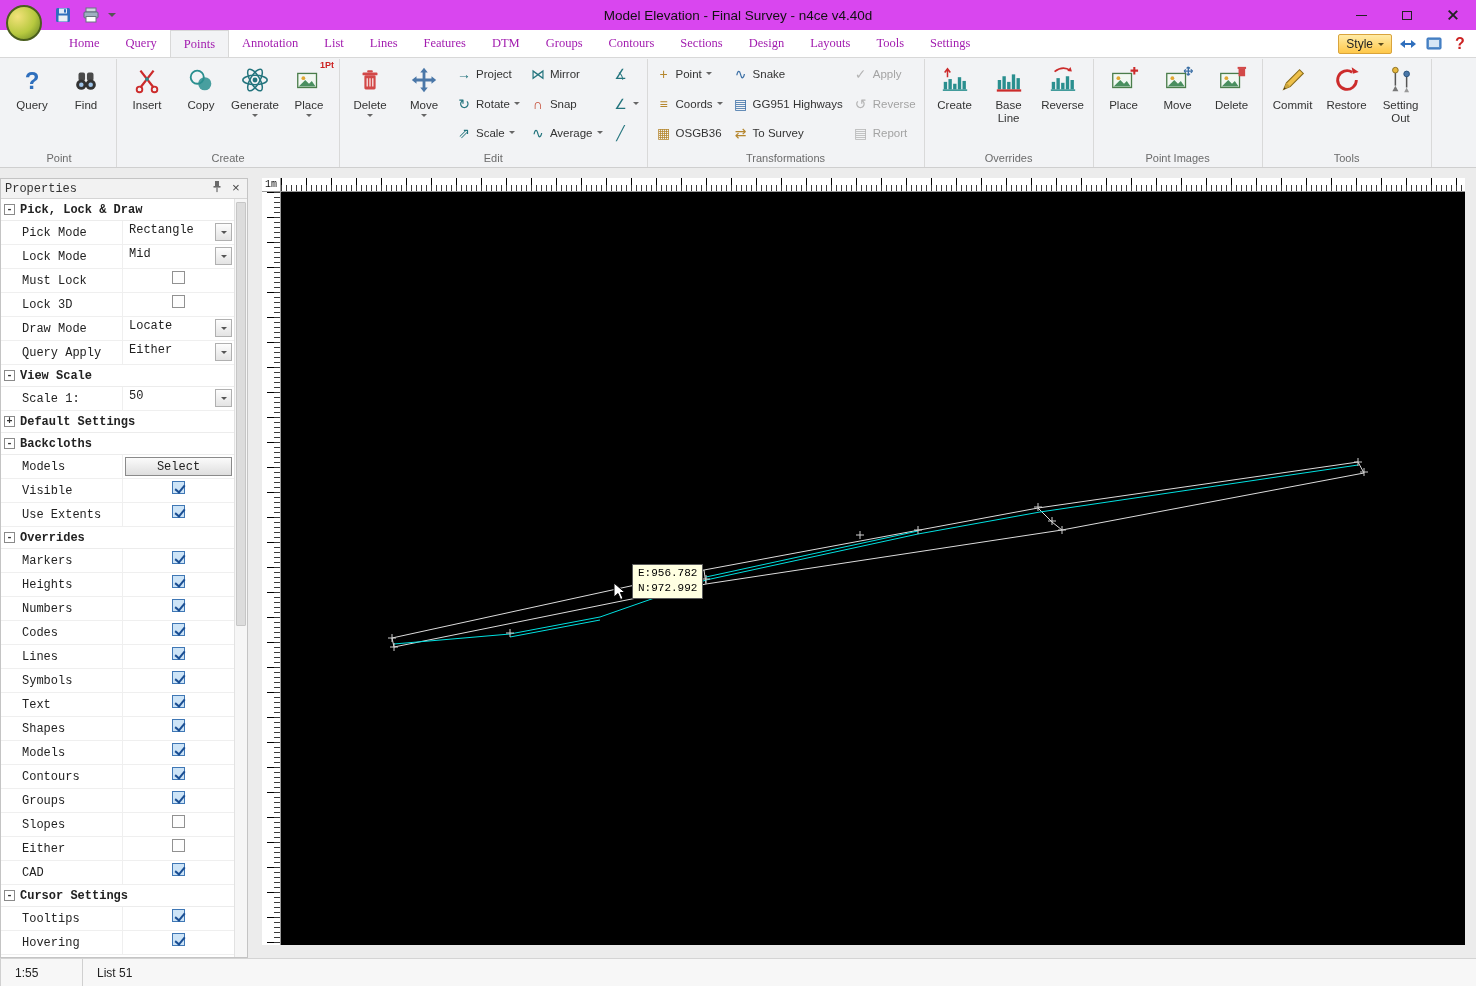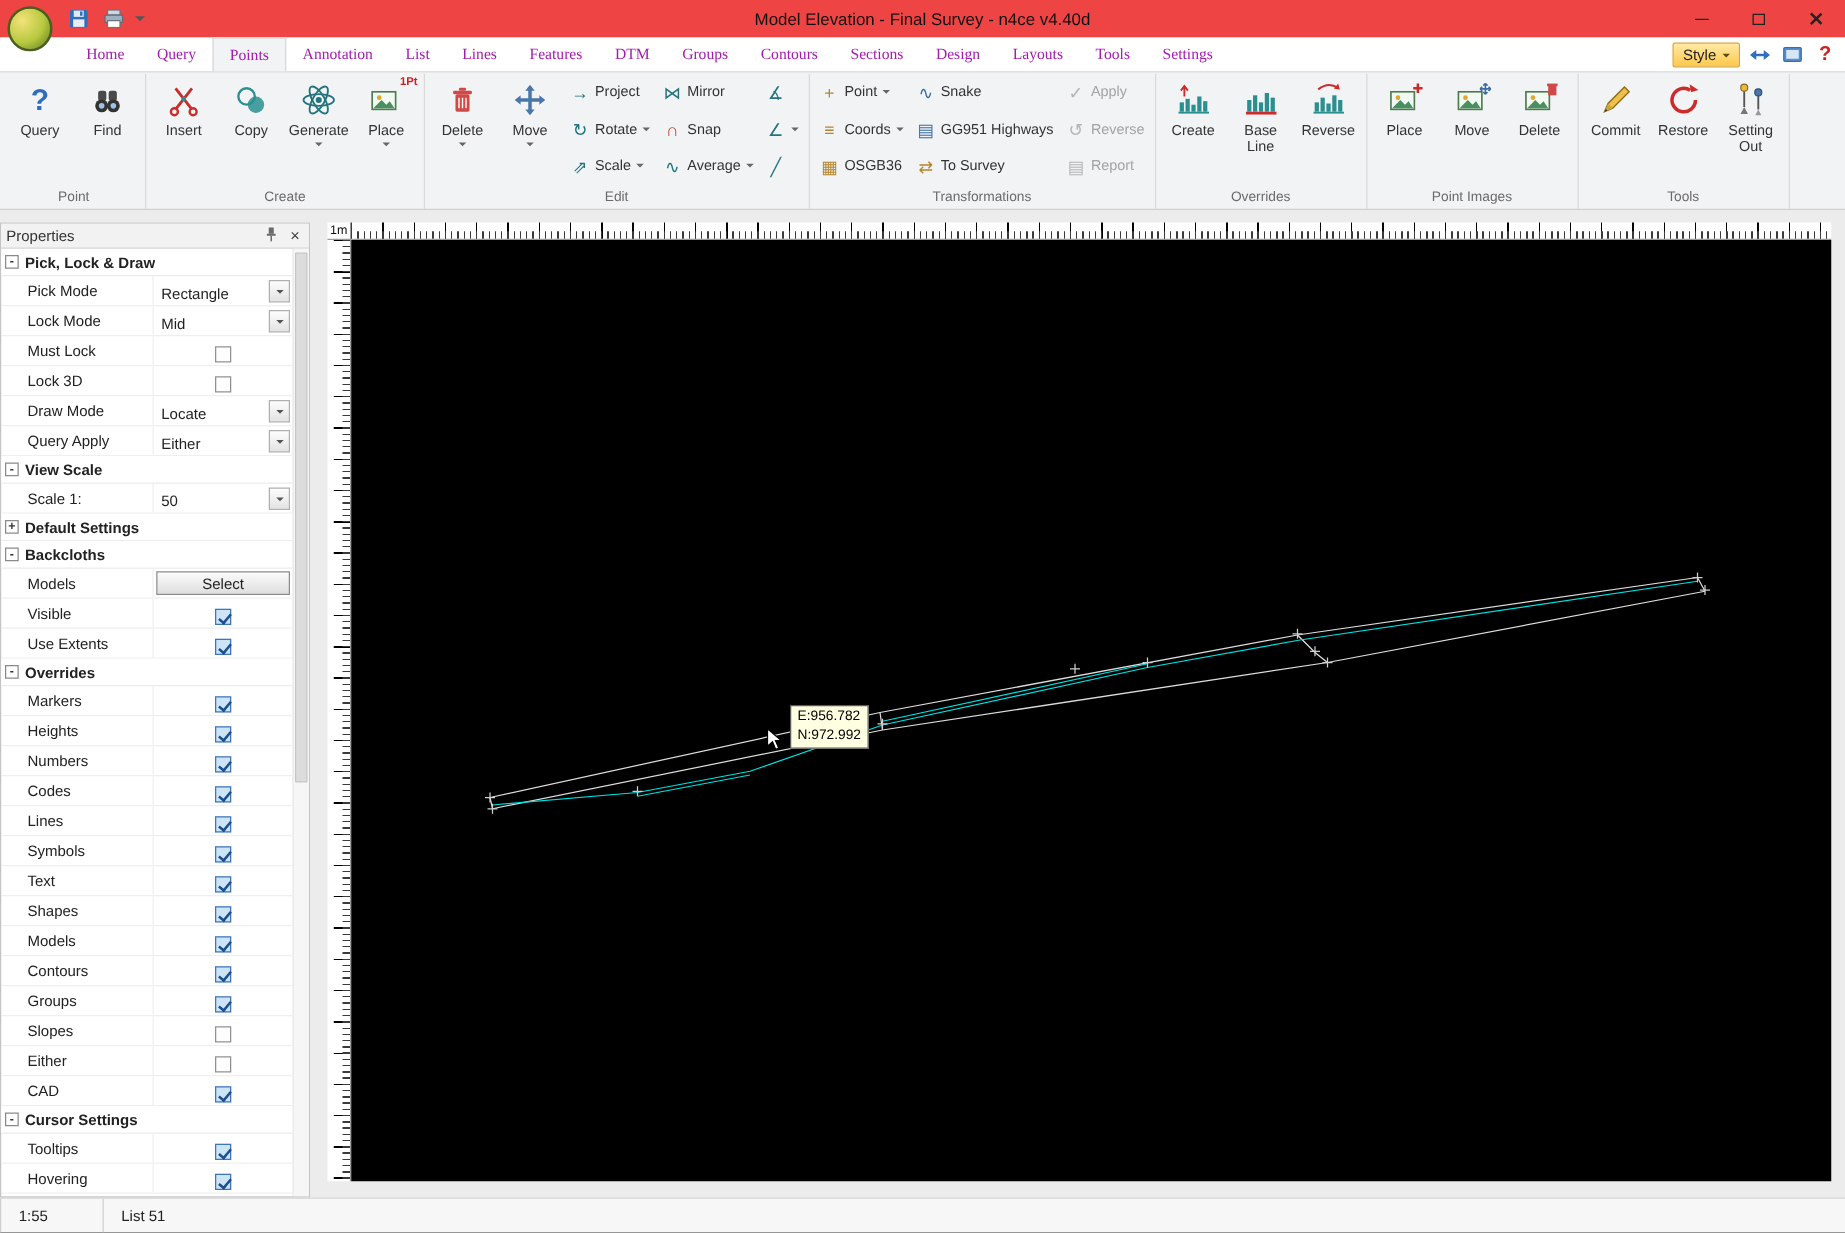--- a/index.html
+++ b/index.html
@@ -3,21 +3,21 @@
 <meta charset="utf-8">
 <style>
   * { box-sizing: border-box; }
   html,body { margin:0; padding:0; }
   body {
     width:1476px; height:986px; overflow:hidden;
     font-family:"Liberation Sans", sans-serif; font-size:12px; color:#222;
     background:#ececec;
   }
   
-  .titlebar { height:30px; background:#ef4444; position:relative; display:flex; align-items:center; }
+  .titlebar { height:30px; background:#d946ef; position:relative; display:flex; align-items:center; }
   .app-logo { position:absolute; left:6px; top:5px; width:36px; height:36px; border-radius:50%;
     background:radial-gradient(circle at 30% 30%, #f3e27a, #b7c93f 55%, #5c7a22); border:2px solid #4a5e1d; z-index:5; }
   .qat { display:flex; align-items:center; gap:6px; margin-left:52px; }
   .qat-btn { width:22px; height:22px; display:flex; align-items:center; justify-content:center; }
   .qat-caret { width:0; height:0; border:4px solid transparent; border-top-color:#555; margin-top:4px; }
   .win-title { position:absolute; left:0; right:0; text-align:center; font-size:13.5px; color:#111; pointer-events:none; }
   .win-controls { margin-left:auto; display:flex; height:30px; }
   .win-btn { width:46px; height:30px; display:flex; align-items:center; justify-content:center; }
   .glyph-min { width:11px; height:0; border-bottom:1.6px solid #222; }
   .glyph-max { width:10px; height:9px; border:1.4px solid #222; }
@@ -44,34 +44,34 @@
   .rb-big-cap { font-size:11.5px; color:#333; text-align:center; line-height:1.15; display:flex; flex-direction:column; align-items:center; }
   .dd-caret { width:0; height:0; border:3.5px solid transparent; border-top-color:#666; margin-top:2px; }
   .rb-grid { display:grid; grid-auto-flow:column; grid-template-rows:repeat(3,1fr); column-gap:2px; align-content:center; }
   .rb-small { display:flex; align-items:center; gap:4px; padding:0 4px; font-size:11.5px; color:#333; height:26px; border-radius:2px; }
   .rb-small.disabled { color:#a3a3a3; }
   .rb-small.disabled .glyph-sm { color:#b5b5b5 !important; }
   .glyph-sm { font-size:14px; width:16px; text-align:center; display:inline-block; }
   .glyph { display:inline-block; }
   .rb-group-label { text-align:center; font-size:11px; color:#6b6b6b; height:17px; line-height:16px; }
   
-  .main { height:790px; display:flex; padding-top:10px; background:#ececec; }
+  .main { height:790px; display:flex; padding-top:10px; background:#ececec;font-family:Liberation Mono, monospace; }
   
   .props { width:248px; height:780px; background:#fff; border:1px solid #c4c4c4; display:flex; flex-direction:column; position:relative; }
   .props-header { height:20px; background:#f2f2f2; border-bottom:1px solid #d5d5d5; display:flex; align-items:center; padding:0 4px; gap:6px; }
   .props-title { flex:1; font-size:12px; color:#333; }
   .props-x { font-size:13px; color:#444; width:14px; text-align:center; }
   .props-body { flex:1; overflow:hidden; margin-right:12px; border-right:1px solid #e2e2e2; }
   .props-scroll { position:absolute; right:0; top:20px; bottom:0; width:12px; background:#f6f6f6; }
   .props-thumb { position:absolute; left:1px; right:1px; top:3px; height:56%; background:#dcdcdc; border:1px solid #c6c6c6; border-radius:1px; }
   .prop-sec { height:22px; display:flex; align-items:center; gap:5px; padding:0 3px; font-weight:bold; font-size:12px; border-bottom:1px solid #ececec; background:#fff; }
   .expander { width:11px; height:11px; border:1px solid #8a8a8a; font-size:10px; line-height:9px; text-align:center; color:#333; background:#fff; flex:none; }
   .prop-row { height:24px; display:flex; border-bottom:1px solid #efefef; align-items:stretch; }
   .prop-label { width:122px; padding-left:21px; display:flex; align-items:center; border-right:1px solid #efefef; font-size:12px; color:#222; }
-  .prop-val { flex:1; display:flex; align-items:flex-end; padding:2px 2px; position:relative; }
+  .prop-val { flex:1; display:flex; align-items:flex-start; padding:2px 2px; position:relative; }
   .prop-val.center { justify-content:center; }
   .prop-val.split { justify-content:space-between; }
   .val-text { padding-left:4px; font-size:12px; }
   .dd-btn { width:17px; height:18px; border:1px solid #b0b0b0; background:linear-gradient(#fdfdfd,#e3e3e3); display:flex; align-items:flex-start; justify-content:center; flex:none; }
   .dd-btn::after { content:''; border:3.5px solid transparent; border-top-color:#555; margin-top:7px; }
   .cb { width:13px; height:13px; border:1px solid #919191; background:#fdfdfd; position:relative; flex:none; }
   .cb.checked { background:#cde4f7; border-color:#3f77b5; }
   .cb.checked::after { content:''; position:absolute; left:3.5px; top:0.5px; width:4px; height:8px; border:solid #1b4f94; border-width:0 2px 2px 0; transform:rotate(40deg); }
   .prop-btn { flex:1; height:19px; border:1px solid #8a8a8a; background:linear-gradient(#fbfbfb,#dedede); display:flex; align-items:center; justify-content:center; font-size:12px; }
   .main-gap { width:14px; }

